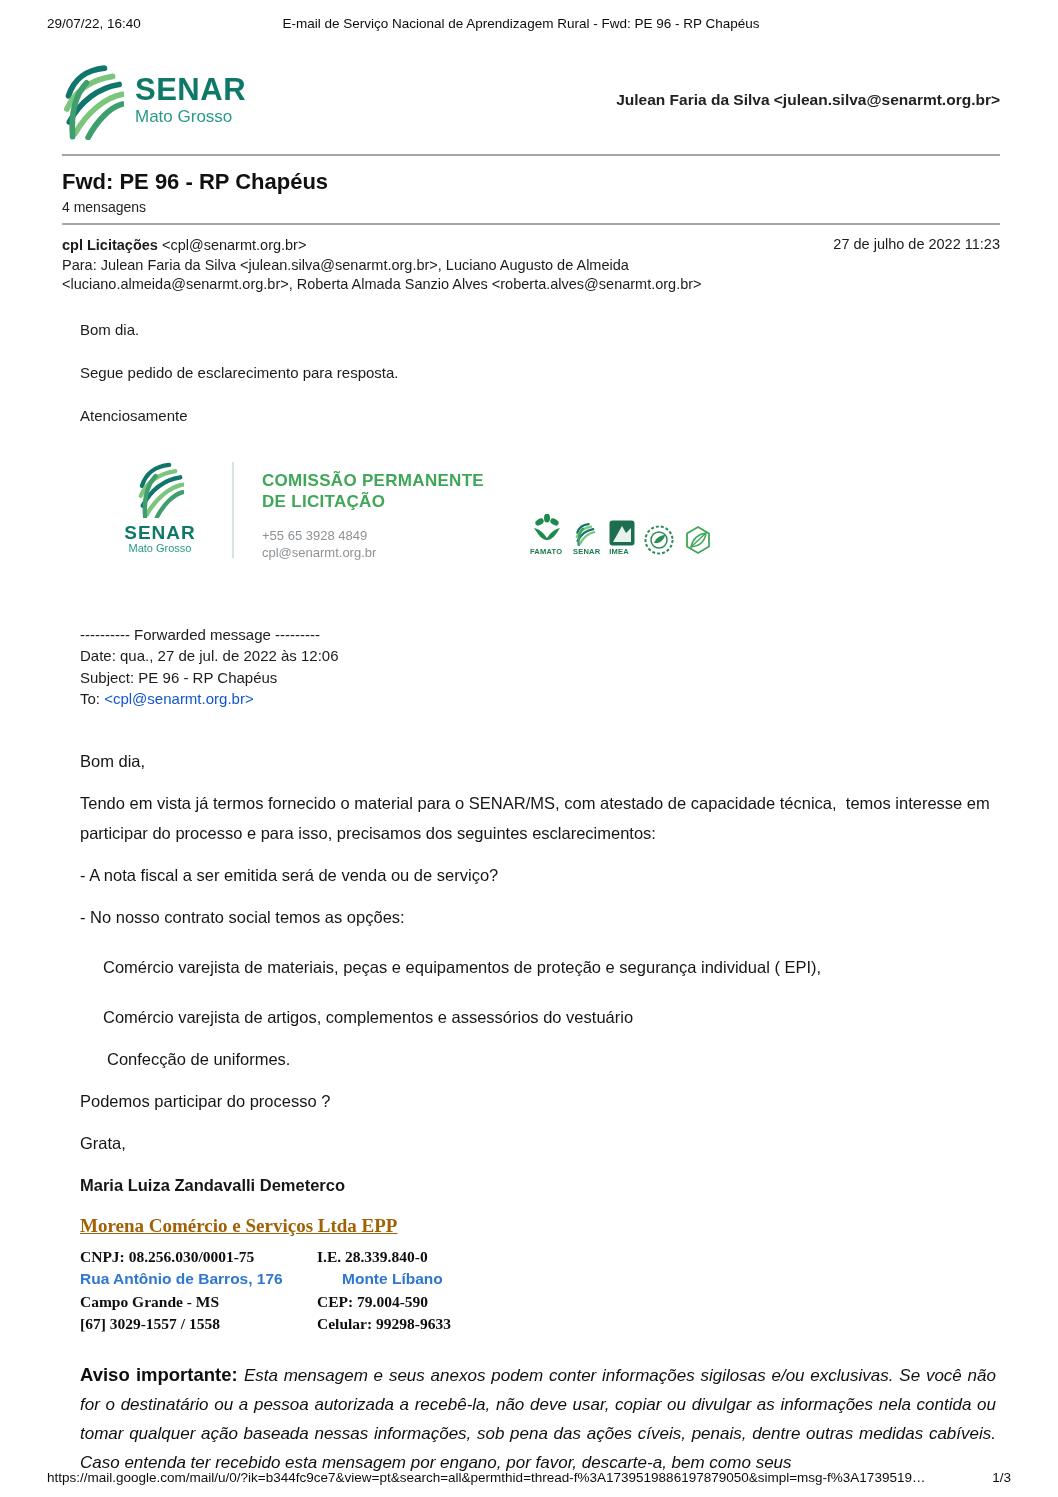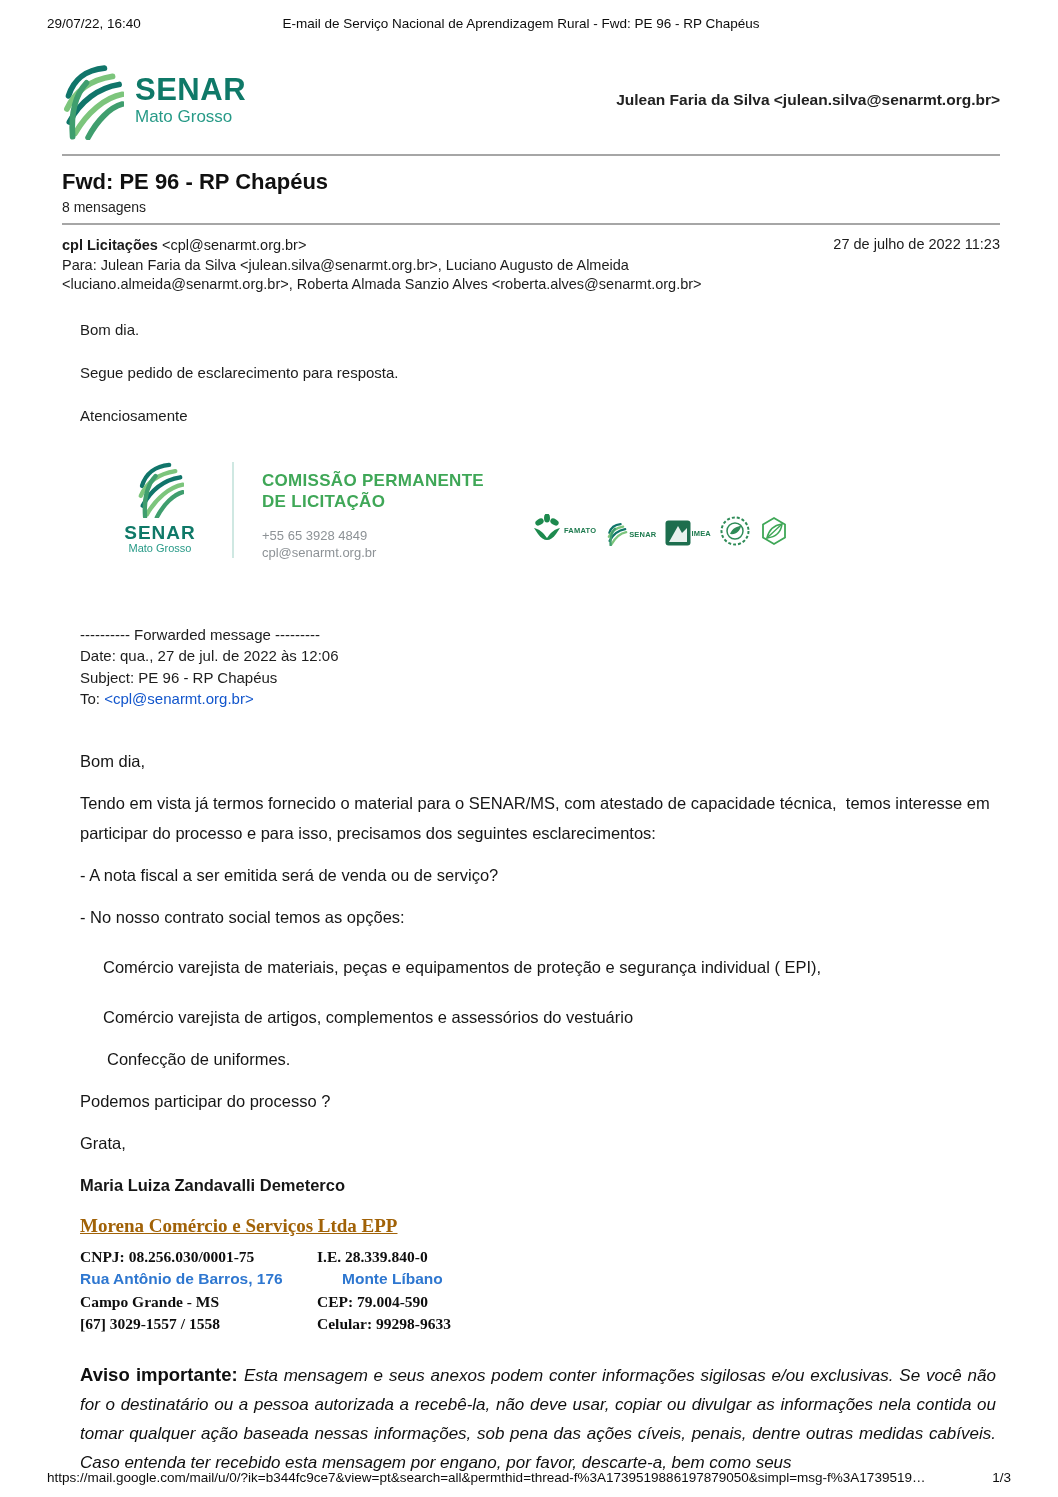--- a/index.html
+++ b/index.html
@@ -41,21 +41,21 @@
   
   .cpl-sig { margin: 34px 0 0 48px; display: flex; align-items: flex-start; height: 114px; }
   .cpl-logo { width: 100px; text-align: center; padding-top: 2px; }
   .cpl-logo-name { font-size: 19px; font-weight: bold; color: #0f7968; letter-spacing: 1px; line-height: 19px; margin-top: 1px; }
   .cpl-logo-region { font-size: 11px; color: #279a87; }
   .cpl-divider { width: 2px; background: #cfe8e2; height: 96px; margin: 4px 28px 0 22px; }
   .cpl-text { padding-top: 12px; }
   .cpl-title { font-size: 17px; font-weight: bold; color: #3fa757; line-height: 21px; letter-spacing: 0.3px; }
   .cpl-contact { margin-top: 15px; font-size: 13px; color: #8d9296; line-height: 17px; }
   .partner-logos { display: flex; align-items: flex-end; gap: 9px; margin-left: 46px; padding-top: 56px; }
-  .plogo { display: flex; flex-direction: row; align-items: center; }
+  .plogo { display: flex; flex-direction: column; align-items: flex-start; }
   .plogo-label { font-size: 7.5px; font-weight: bold; color: #1d7a4e; margin-top: 1px; letter-spacing: 0.2px; }
 
   
   .fwd-header { margin: 52px 0 0 18px; font-size: 15px; line-height: 21.5px; color: #1d1d1d; }
   a.link { color: #1155cc; text-decoration: none; }
 
   
   .fwd-body { margin-left: 18px; color: #161616; }
   .fwd-body p { font-size: 16.5px; line-height: 30px; margin-top: 12px; white-space: pre-wrap; }
   .fwd-body p.first { margin-top: 36px; }
@@ -108,21 +108,21 @@
           <span class="brand-name">SENAR</span>
           <span class="brand-region">Mato Grosso</span>
         </span>
       </div>
       <div class="account-owner">Julean Faria da Silva &lt;julean.silva@senarmt.org.br&gt;</div>
     </div>
 
     <hr class="rule">
 
     <div class="subject">Fwd: PE 96 - RP Chapéus</div>
-    <div class="msg-count">8 mensagens</div>
+    <div class="msg-count">4 mensagens</div>
 
     <hr class="rule2">
 
     <div class="msg-header">
       <div class="msg-from-to">
         <div><span class="b">cpl Licitações</span><span> &lt;cpl@senarmt.org.br&gt;</span></div>
         <div>Para: Julean Faria da Silva &lt;julean.silva@senarmt.org.br&gt;, Luciano Augusto de Almeida</div>
         <div>&lt;luciano.almeida@senarmt.org.br&gt;, Roberta Almada Sanzio Alves &lt;roberta.alves@senarmt.org.br&gt;</div>
       </div>
       <div class="msg-date">27 de julho de 2022 11:23</div>

